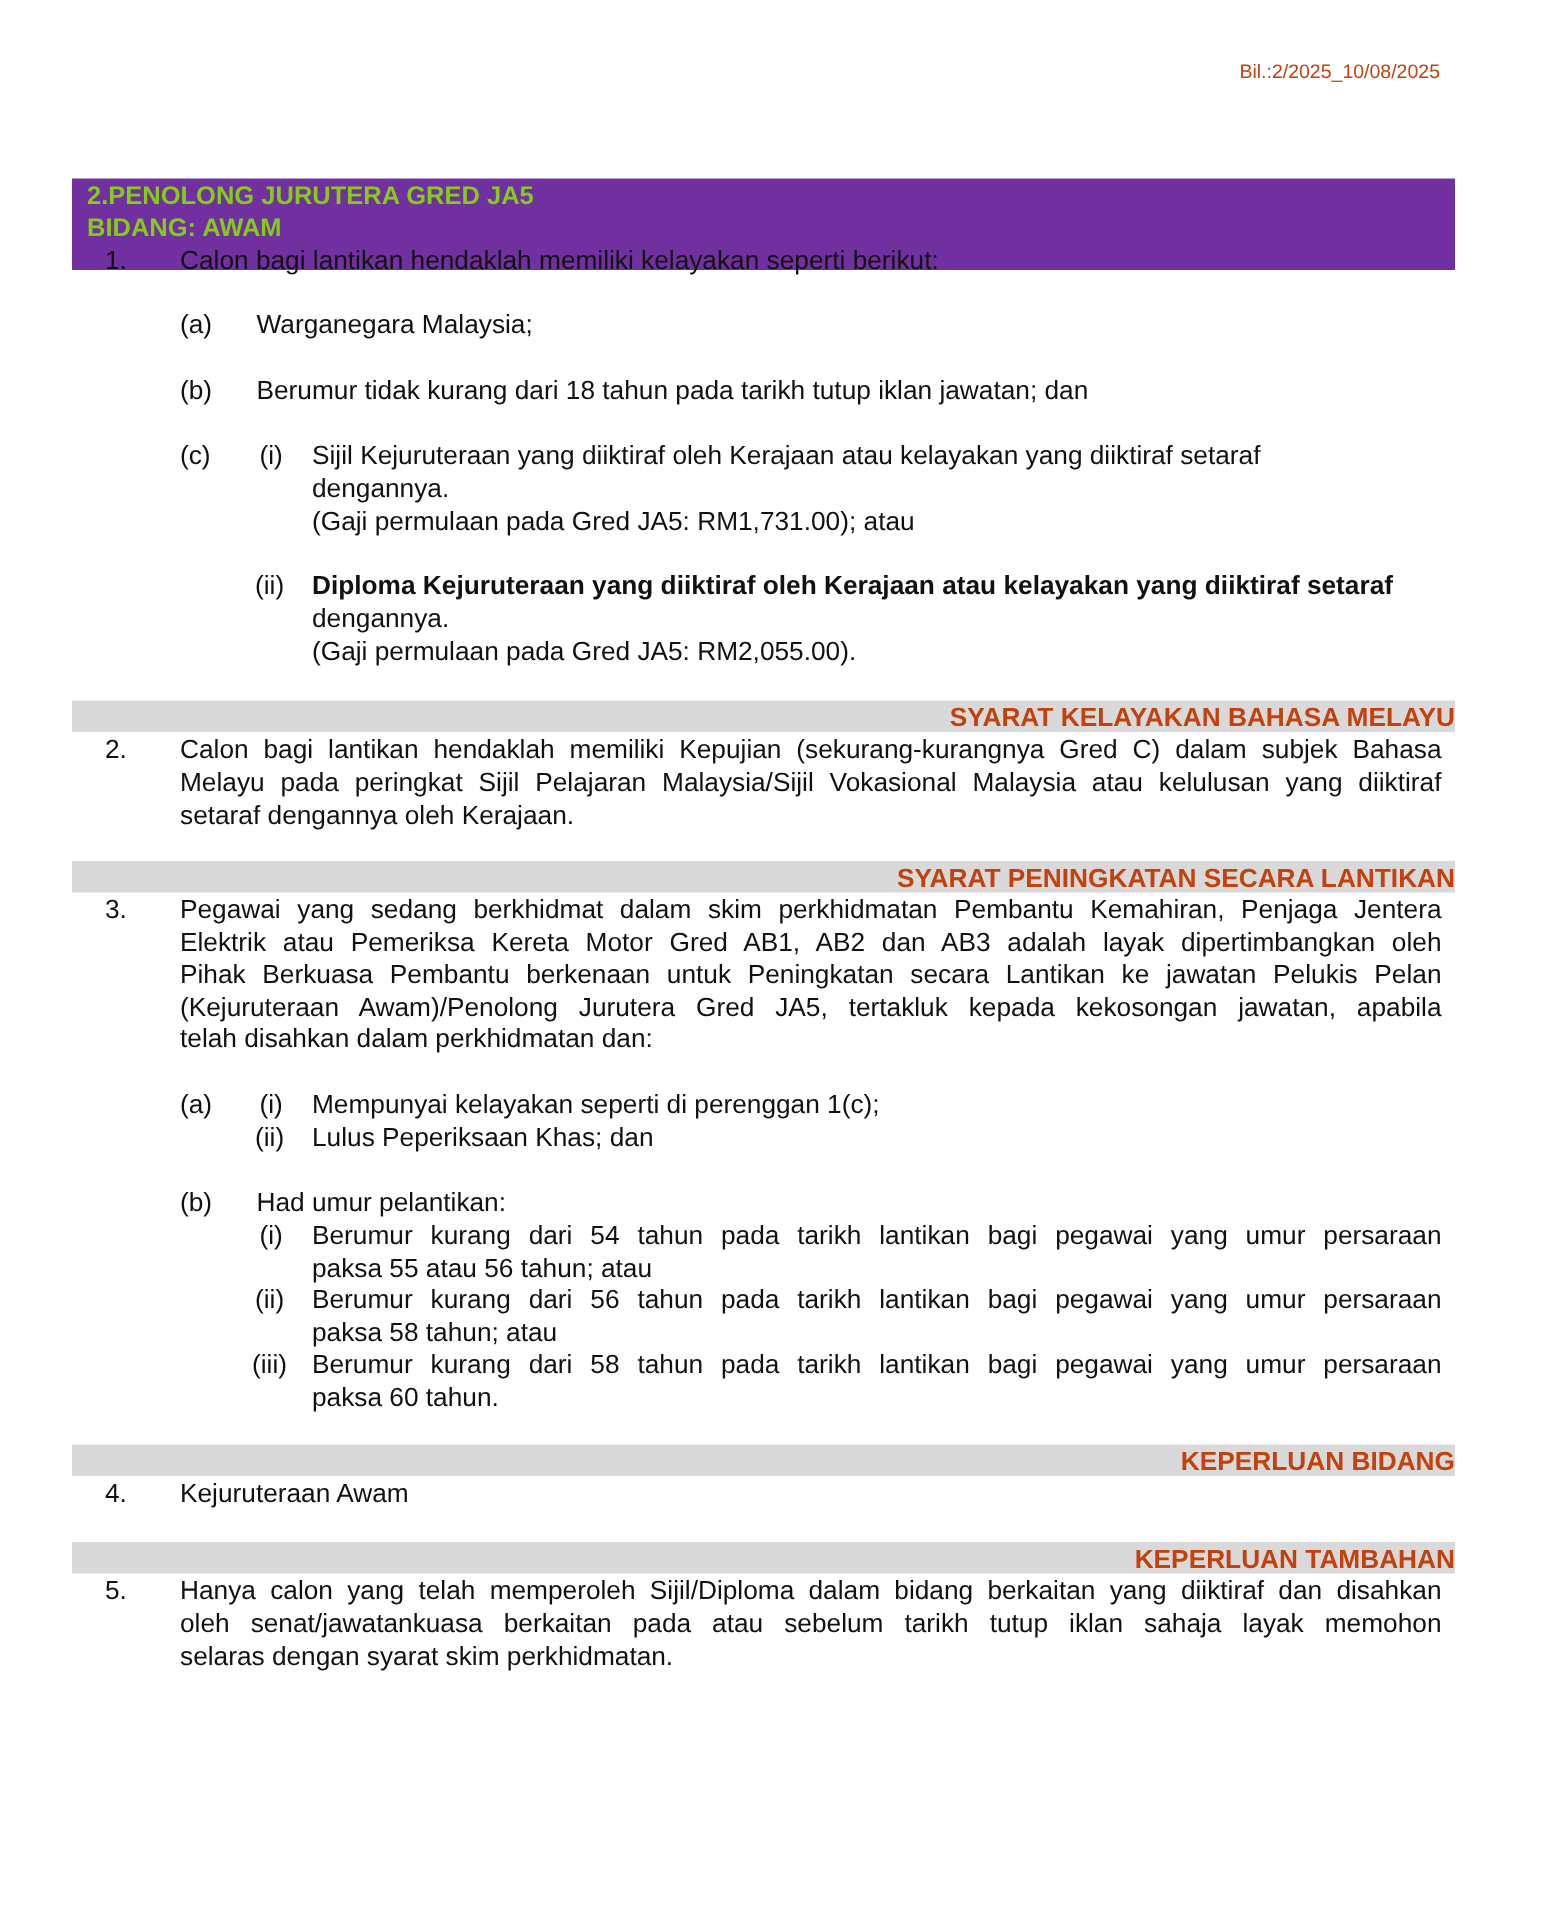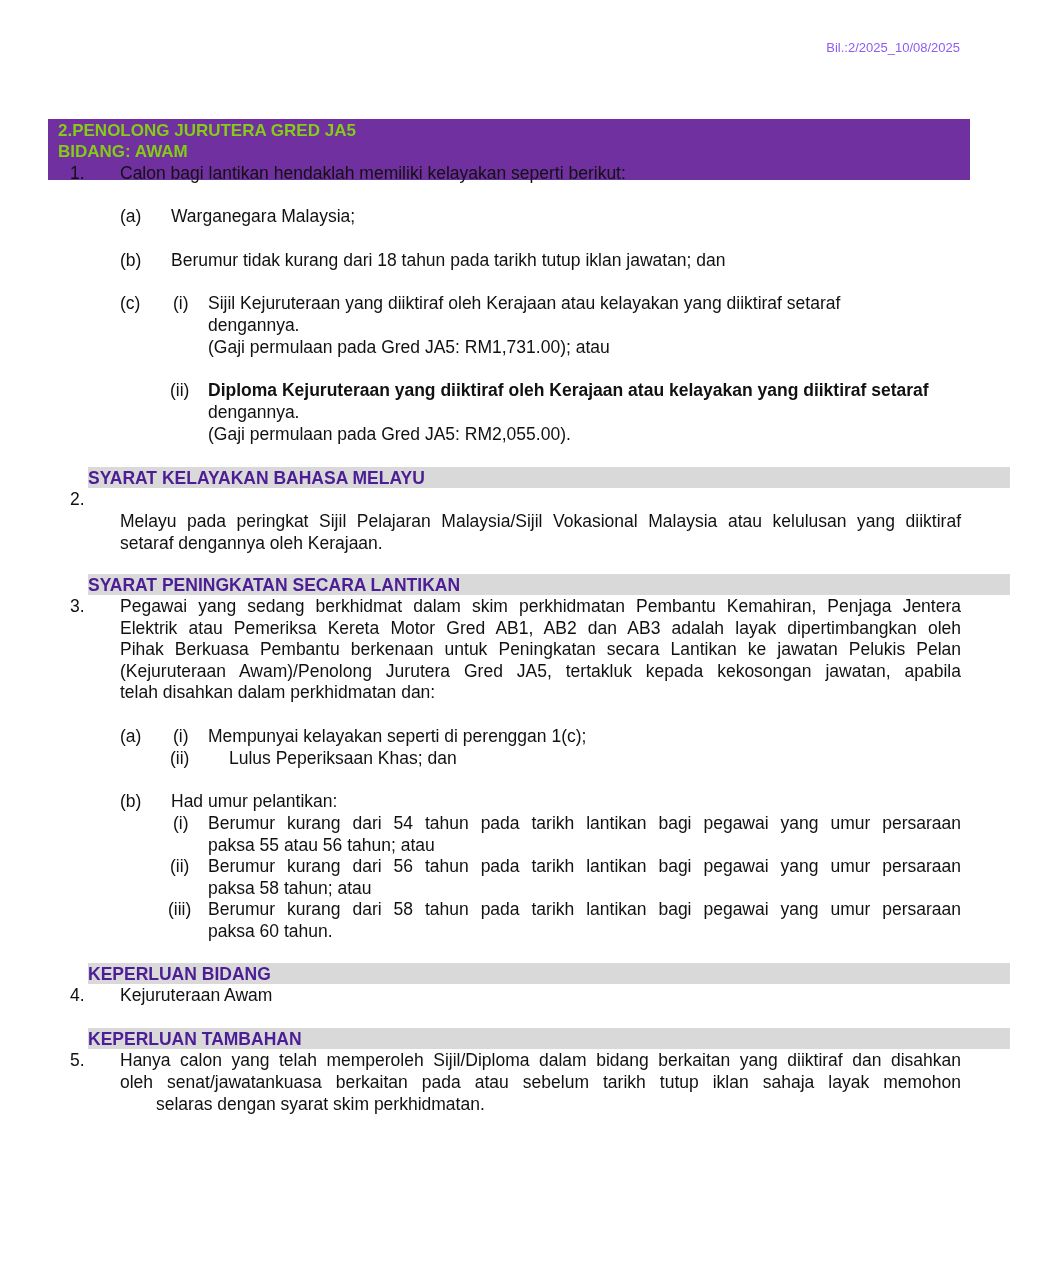--- a/index.html
+++ b/index.html
@@ -3,31 +3,31 @@
 <meta charset="utf-8">
 <style>
   html, body { margin: 0; padding: 0; background: #ffffff; }
   body {
     width: 1040px; height: 1280px; position: relative; overflow: hidden;
     font-family: "Liberation Sans", sans-serif; color: #111111;
     font-size: 17.5px; line-height: 21.5px;
   }
   .page { position: absolute; left: 0; top: 0; width: 1040px; height: 1280px; }
   .ref {
-    position: absolute; top: 37px; right: 80px; font-size: 13px; color: #8b5cf6;
+    position: absolute; top: 37px; right: 80px; font-size: 13px; color: #c2410c;
   }
   .title-bar {
     position: absolute; left: 48px; top: 119px; width: 922px; height: 61px;
     background: #7030a0; color: #84cc16; font-weight: bold; font-size: 17px;
     line-height: 21px; box-sizing: border-box; padding-left: 10px; padding-top: 1px;
   }
   .section-bar {
     position: absolute; left: 48px; width: 922px; height: 21px;
-    background: #d9d9d9; font-weight: bold; text-align: left;
-    font-size: 17.5px; line-height: 22px; color: #4c1d95; margin-left: 40px;
+    background: #d9d9d9; font-weight: bold; text-align: right;
+    font-size: 17.5px; line-height: 22px; color: #c2410c;
   }
   .line { position: absolute; white-space: nowrap; }
   .num { position: absolute; left: 70px; }
   .just { position: absolute; text-align: justify; text-align-last: left; white-space: normal; }
   .just.full { text-align-last: justify; }
 </style>
 </head>
 <body>
 
 <div class="page">
@@ -54,36 +54,37 @@
   <div class="line" style="left:208px; top:315px;">dengannya.</div>
   <div class="line" style="left:208px; top:337px;">(Gaji permulaan pada Gred JA5: RM1,731.00); atau</div>
 
   <div class="line" style="left:170px; top:380px;">(ii)</div>
   <div class="line" style="left:208px; top:380px;font-weight:bold;">Diploma Kejuruteraan yang diiktiraf oleh Kerajaan atau kelayakan yang diiktiraf setaraf</div>
   <div class="line" style="left:208px; top:402px;">dengannya.</div>
   <div class="line" style="left:208px; top:424px;">(Gaji permulaan pada Gred JA5: RM2,055.00).</div>
 
   <div class="section-bar" style="top:467px;">SYARAT KELAYAKAN BAHASA MELAYU</div>
   <div class="line num" style="top:489px;">2.</div>
+  <div class="just full" style="left:120px; top:489px; width:841px;">Calon bagi lantikan hendaklah memiliki Kepujian (sekurang-kurangnya Gred C) dalam subjek Bahasa</div>
   <div class="just full" style="left:120px; top:511px; width:841px;">Melayu pada peringkat Sijil Pelajaran Malaysia/Sijil Vokasional Malaysia atau kelulusan yang diiktiraf</div>
   <div class="line" style="left:120px; top:533px;">setaraf dengannya oleh Kerajaan.</div>
 
   <div class="section-bar" style="top:574px;">SYARAT PENINGKATAN SECARA LANTIKAN</div>
   <div class="line num" style="top:596px;">3.</div>
   <div class="just full" style="left:120px; top:596px; width:841px;">Pegawai yang sedang berkhidmat dalam skim perkhidmatan Pembantu Kemahiran, Penjaga Jentera</div>
   <div class="just full" style="left:120px; top:618px; width:841px;">Elektrik atau Pemeriksa Kereta Motor Gred AB1, AB2 dan AB3 adalah layak dipertimbangkan oleh</div>
   <div class="just full" style="left:120px; top:639px; width:841px;">Pihak Berkuasa Pembantu berkenaan untuk Peningkatan secara Lantikan ke jawatan Pelukis Pelan</div>
   <div class="just full" style="left:120px; top:661px; width:841px;">(Kejuruteraan Awam)/Penolong Jurutera Gred JA5, tertakluk kepada kekosongan jawatan, apabila</div>
   <div class="line" style="left:120px; top:682px;">telah disahkan dalam perkhidmatan dan:</div>
 
   <div class="line" style="left:120px; top:726px;">(a)</div>
   <div class="line" style="left:173px; top:726px;">(i)</div>
   <div class="line" style="left:208px; top:726px;">Mempunyai kelayakan seperti di perenggan 1(c);</div>
   <div class="line" style="left:170px; top:748px;">(ii)</div>
-  <div class="line" style="left:208px; top:748px;margin-left:21px;">Lulus Peperiksaan Khas; dan</div>
+  <div class="line" style="left:208px; top:748px;">Lulus Peperiksaan Khas; dan</div>
 
   <div class="line" style="left:120px; top:791px;">(b)</div>
   <div class="line" style="left:171px; top:791px;">Had umur pelantikan:</div>
 
   <div class="line" style="left:173px; top:813px;">(i)</div>
   <div class="just full" style="left:208px; top:813px; width:753px;">Berumur kurang dari 54 tahun pada tarikh lantikan bagi pegawai yang umur persaraan</div>
   <div class="line" style="left:208px; top:835px;">paksa 55 atau 56 tahun; atau</div>
 
   <div class="line" style="left:170px; top:856px;">(ii)</div>
   <div class="just full" style="left:208px; top:856px; width:753px;">Berumur kurang dari 56 tahun pada tarikh lantikan bagi pegawai yang umur persaraan</div>
@@ -94,15 +95,15 @@
   <div class="line" style="left:208px; top:921px;">paksa 60 tahun.</div>
 
   <div class="section-bar" style="top:963px;">KEPERLUAN BIDANG</div>
   <div class="line num" style="top:985px;">4.</div>
   <div class="line" style="left:120px; top:985px;">Kejuruteraan Awam</div>
 
   <div class="section-bar" style="top:1028px;">KEPERLUAN TAMBAHAN</div>
   <div class="line num" style="top:1050px;">5.</div>
   <div class="just full" style="left:120px; top:1072px; width:841px;">oleh senat/jawatankuasa berkaitan pada atau sebelum tarikh tutup iklan sahaja layak memohon</div>
   <div class="just full" style="left:120px; top:1050px; width:841px;">Hanya calon yang telah memperoleh Sijil/Diploma dalam bidang berkaitan yang diiktiraf dan disahkan</div>
-  <div class="line" style="left:120px; top:1094px;margin-left:36px;">selaras dengan syarat skim perkhidmatan.</div>
+  <div class="line" style="left:120px; top:1094px;">selaras dengan syarat skim perkhidmatan.</div>
 
 </div>
 
 </body></html>

